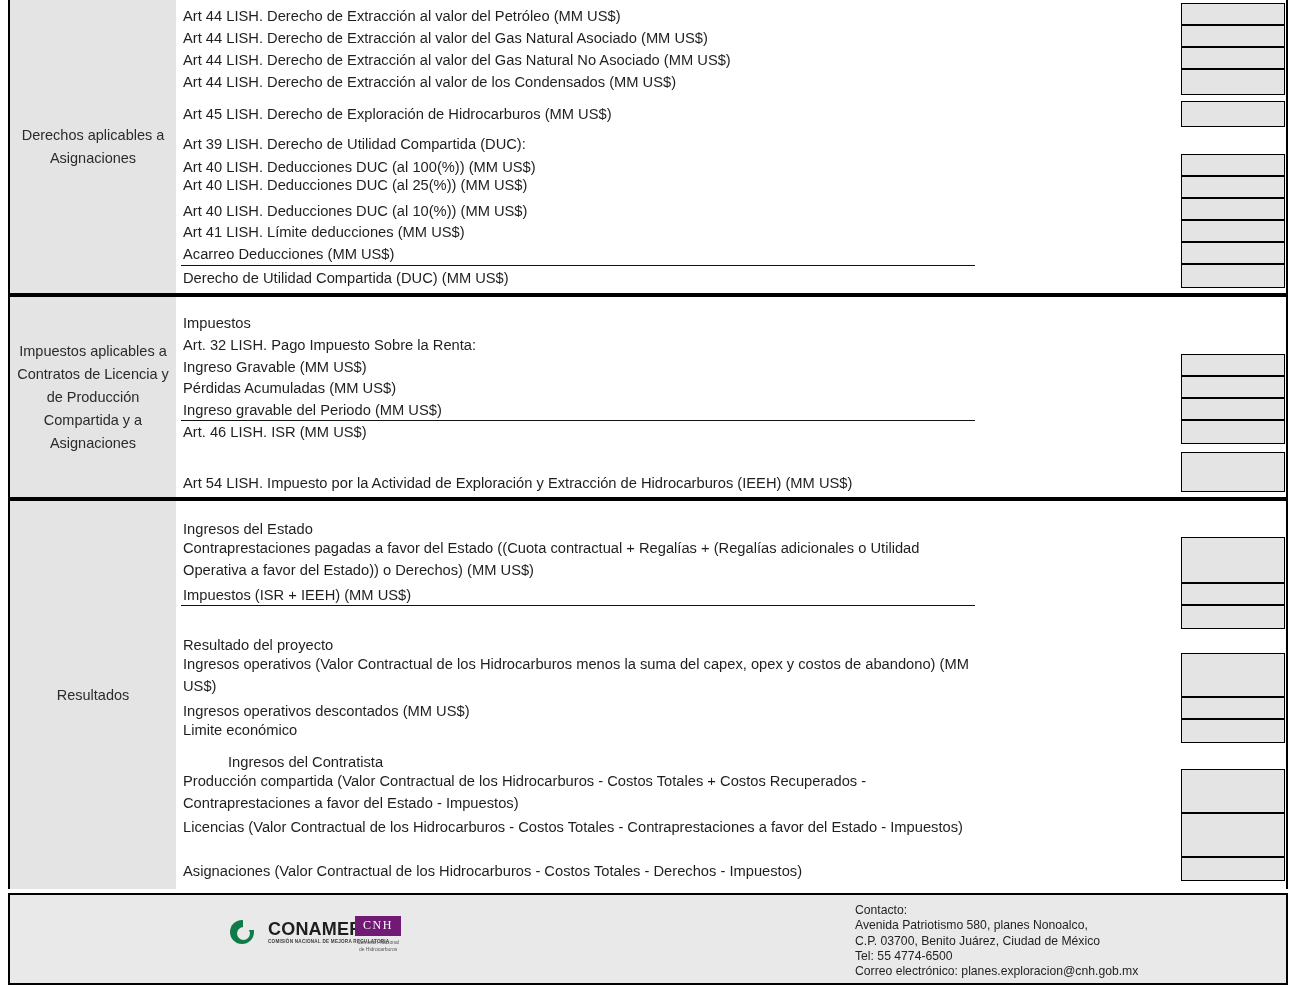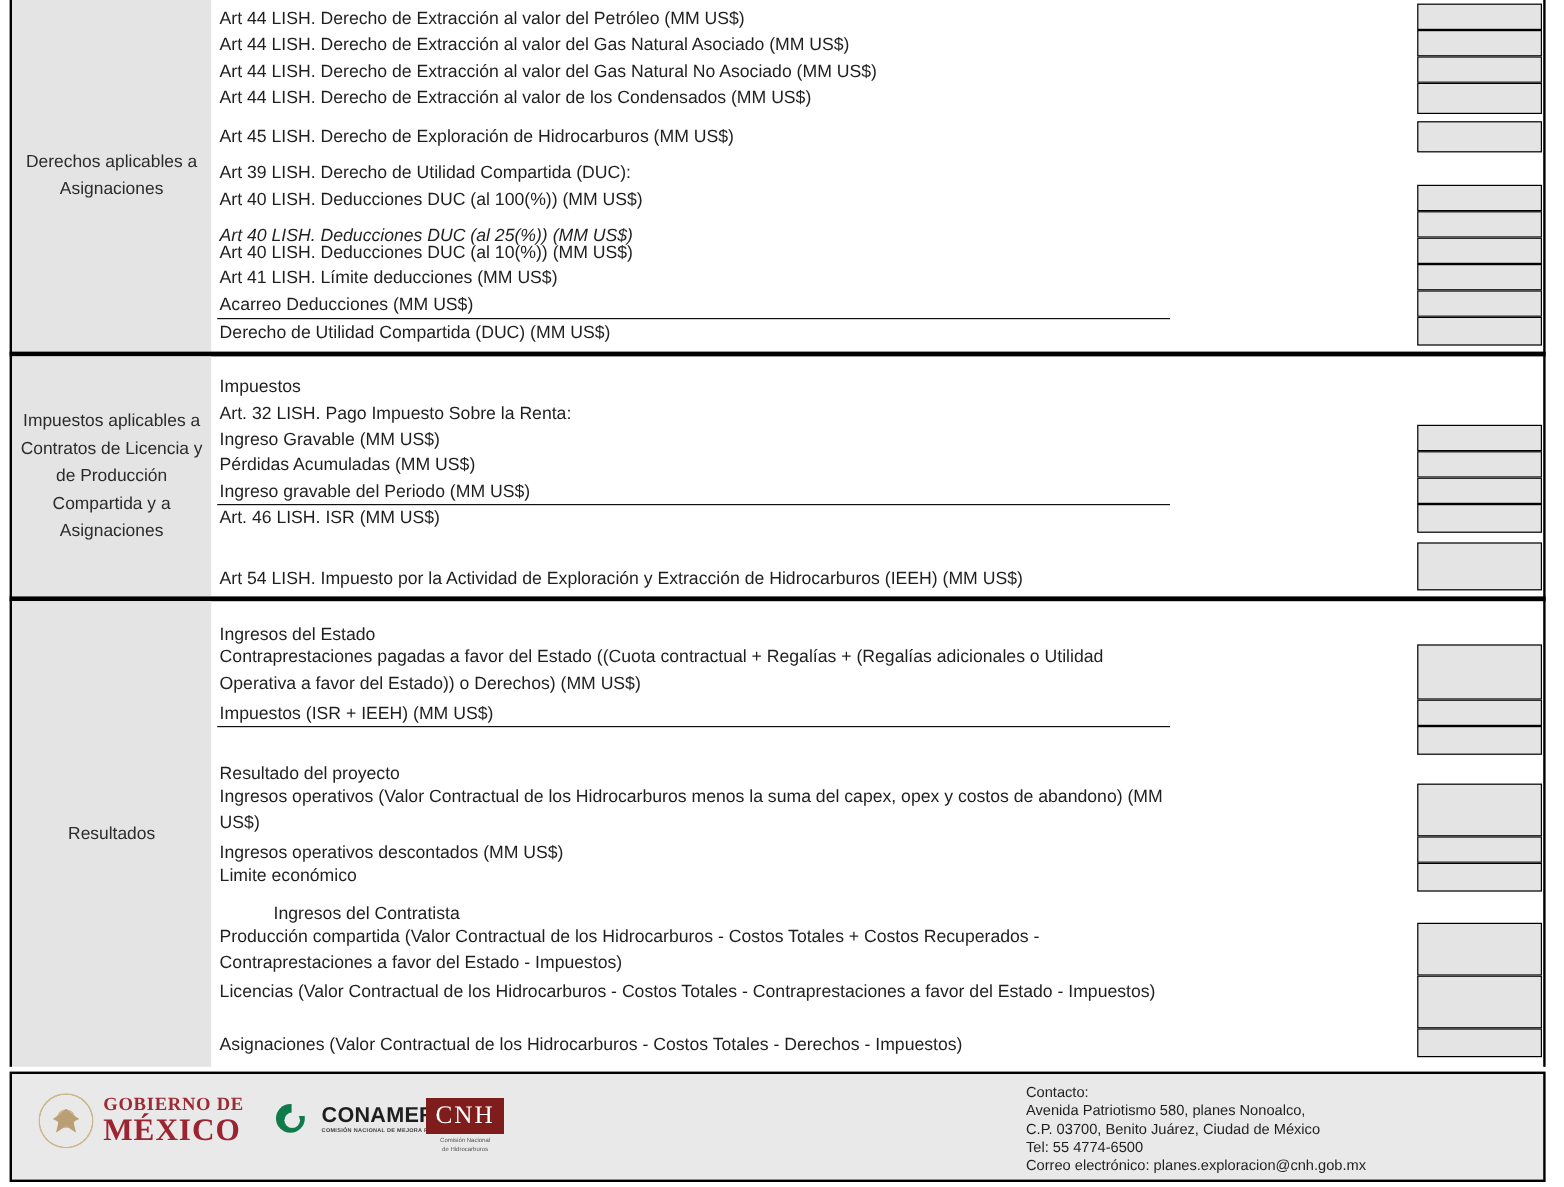--- a/index.html
+++ b/index.html
@@ -164,24 +164,24 @@
     margin-top: 2px;
     font-weight: bold;
   }
   .logo-cnh {
     position: absolute;
     left: 345px;
     top: 20px;
     text-align: center;
   }
   .cnh-box {
-    background: #7f1d1d;
+    background: #701a75;
     color: #ffffff;
     font-family: "Liberation Serif", serif;
-    font-size: 21px;
+    font-size: 12px;
     letter-spacing: 1.6px;
     padding: 2px 8px 3px 8px;
     display: inline-block;
   }
   .cnh-sub {
     font-size: 5px;
     color: #555;
     margin-top: 3px;
     line-height: 7px;
   }
@@ -204,21 +204,21 @@
 
   <div class="labelcol" style="top:0px; height:293px;">Derechos aplicables a Asignaciones</div>
 
   <div class="row" style="top:5px;">Art 44 LISH. Derecho de Extracción al valor del Petróleo (MM US$)</div>
   <div class="row" style="top:27px;">Art 44 LISH. Derecho de Extracción al valor del Gas Natural Asociado (MM US$)</div>
   <div class="row" style="top:49px;">Art 44 LISH. Derecho de Extracción al valor del Gas Natural No Asociado (MM US$)</div>
   <div class="row" style="top:71px;">Art 44 LISH. Derecho de Extracción al valor de los Condensados (MM US$)</div>
   <div class="row" style="top:103px;">Art 45 LISH. Derecho de Exploración de Hidrocarburos (MM US$)</div>
   <div class="row" style="top:133px;">Art 39 LISH. Derecho de Utilidad Compartida (DUC):</div>
   <div class="row" style="top:156px;">Art 40 LISH. Deducciones DUC (al 100(%)) (MM US$)</div>
-  <div class="row" style="top:186px;font-style:italic;">Art 40 LISH. Deducciones DUC (al 25(%)) (MM US$)</div>
+  <div class="row" style="top:174px;">Art 40 LISH. Deducciones DUC (al 25(%)) (MM US$)</div>
   <div class="row" style="top:200px;">Art 40 LISH. Deducciones DUC (al 10(%)) (MM US$)</div>
   <div class="row" style="top:221px;">Art 41 LISH. Límite deducciones (MM US$)</div>
   <div class="row" style="top:243px;">Acarreo Deducciones (MM US$)</div>
   <div class="rule" style="top:265px; width:794px;"></div>
   <div class="row" style="top:267px;">Derecho de Utilidad Compartida (DUC)  (MM US$)</div>
 
   <div class="valbox" style="top:3px;   height:22px;"></div>
   <div class="valbox" style="top:25px;  height:22px;"></div>
   <div class="valbox" style="top:47px;  height:22px;"></div>
   <div class="valbox" style="top:69px;  height:26px;"></div>
@@ -271,27 +271,20 @@
   <div class="valbox" style="top:605px; height:24px;"></div>
   <div class="valbox" style="top:653px; height:44px;"></div>
   <div class="valbox" style="top:697px; height:22px;"></div>
   <div class="valbox" style="top:719px; height:24px;"></div>
   <div class="valbox" style="top:769px; height:44px;"></div>
   <div class="valbox" style="top:813px; height:44px;"></div>
   <div class="valbox" style="top:857px; height:24px;"></div>
 
   <div id="footer">
 
-    <div class="logo-gobmx">
-      <div class="eagle"></div>
-      <div class="gobmx-words">
-        <div class="gobmx-top">GOBIERNO DE</div>
-        <div class="gobmx-bot">MÉXICO</div>
-      </div>
-    </div>
 
     <div class="logo-conamer">
       <div class="conamer-mark"></div>
       <div class="conamer-words">
         <div class="conamer-name">CONAMER</div>
         <div class="conamer-sub">COMISIÓN NACIONAL DE MEJORA REGULATORIA</div>
       </div>
     </div>
 
     <div class="logo-cnh">

